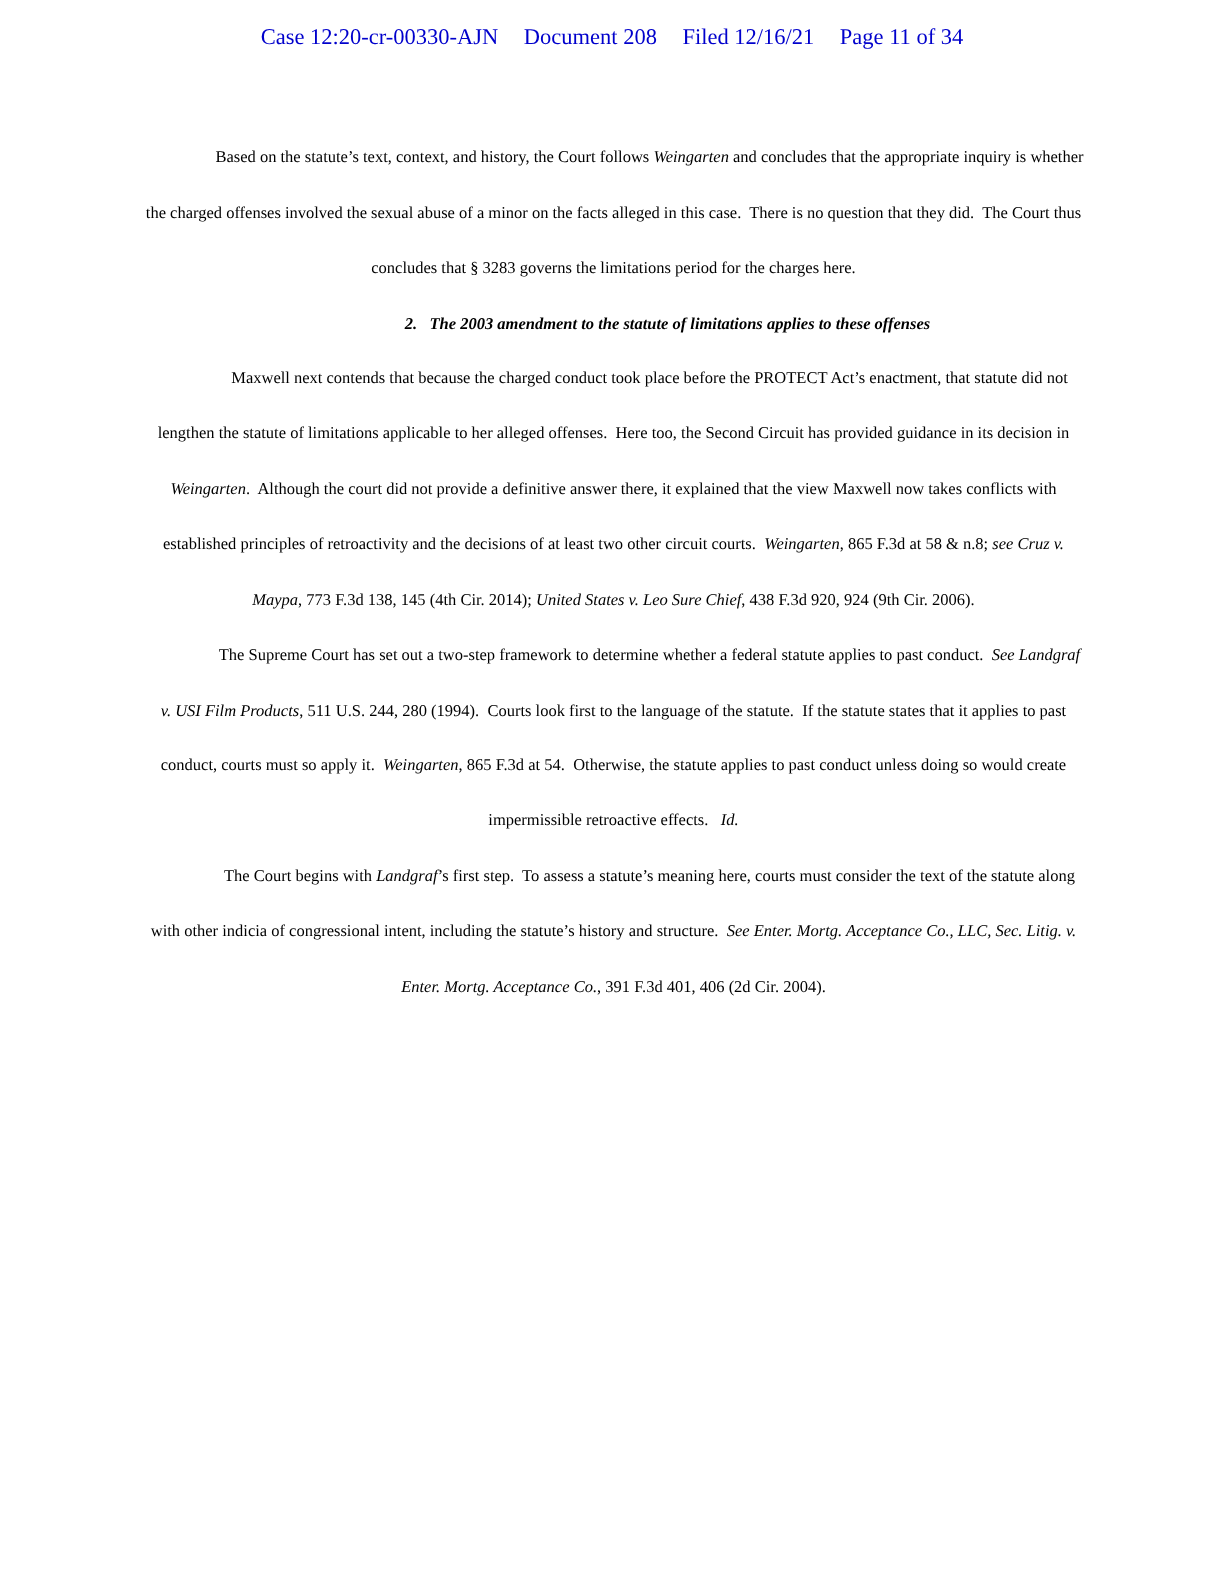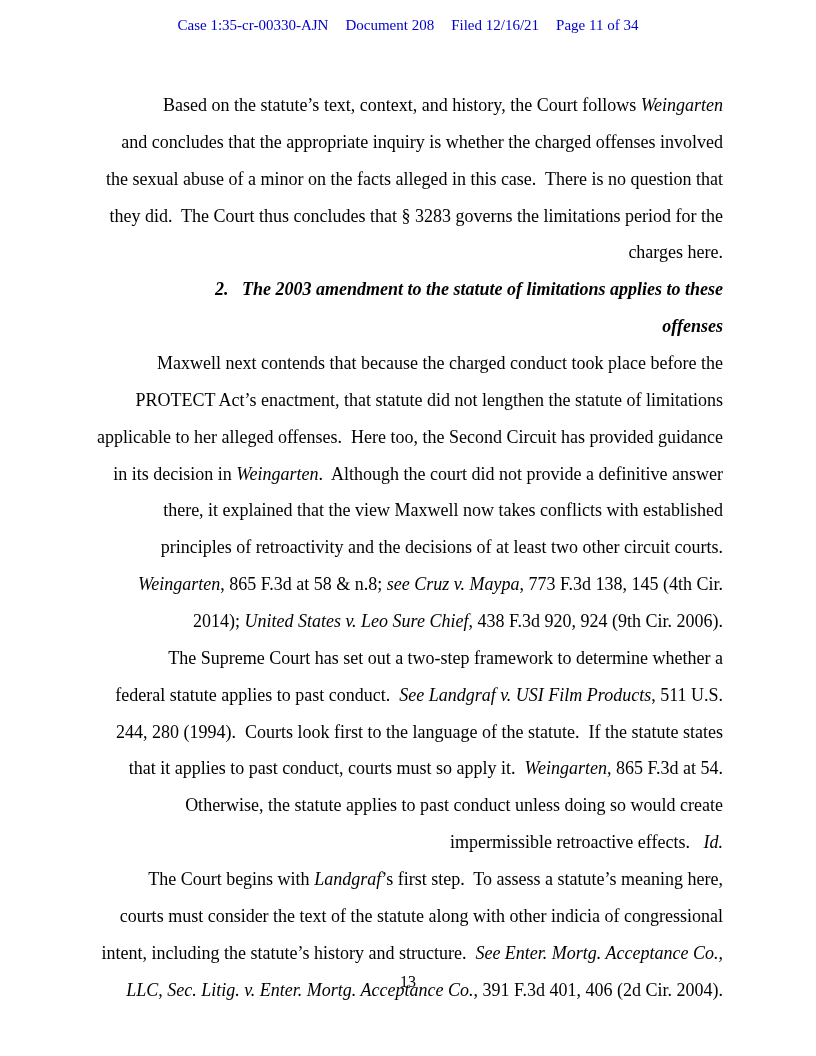--- a/index.html
+++ b/index.html
@@ -30,25 +30,25 @@
     
   }
   .content {
     position: absolute;
     top: 87px;
     left: 95px;
     width: 628px;
   }
   .content p {
     margin: 0;
-    font-size: 18px;
+    font-size: 11px;
     line-height: 36.86px;
     text-indent: 48px;
     white-space: pre-wrap;
-    text-align: right;
+    text-align: center;
   }
   .content p.heading {
     font-weight: bold;
     text-indent: 72px;
     font-style: italic;
   }
   .content .it { font-style: italic; }
   .content .bd { font-weight: bold; }
   .page-footer {
     position: absolute;
@@ -59,29 +59,28 @@
     font-size: 16px;
     line-height: 20px;
   }
 </style>
 </head>
 <body>
 
 <div class="page">
 
   <div class="stamp" style="color: rgb(0, 0, 204);">
-    <span>Case 1:35-cr-00330-AJN</span>
+    <span>Case 12:20-cr-00330-AJN</span>
     <span>Document 208</span>
     <span>Filed 12/16/21</span>
     <span>Page 11 of 34</span>
   </div>
 
   <div class="content">
       <p class="body"><span>Based on the statute’s text, context, and history, the Court follows </span><span class="it">Weingarten</span><span> and concludes that the appropriate inquiry is whether the charged offenses involved the sexual abuse of a minor on the facts alleged in this case.  There is no question that they did.  The Court thus concludes that § 3283 governs the limitations period for the charges here.</span></p>
       <p class="heading"><span class="bd">2.   The 2003 amendment to the statute of limitations applies to these offenses</span></p>
       <p class="body"><span>Maxwell next contends that because the charged conduct took place before the PROTECT Act’s enactment, that statute did not lengthen the statute of limitations applicable to her alleged offenses.  Here too, the Second Circuit has provided guidance in its decision in </span><span class="it">Weingarten</span><span>.  Although the court did not provide a definitive answer there, it explained that the view Maxwell now takes conflicts with established principles of retroactivity and the decisions of at least two other circuit courts.  </span><span class="it">Weingarten</span><span>, 865 F.3d at 58 &amp; n.8; </span><span class="it">see Cruz v. Maypa</span><span>, 773 F.3d 138, 145 (4th Cir. 2014); </span><span class="it">United States v. Leo Sure Chief</span><span>, 438 F.3d 920, 924 (9th Cir. 2006).</span></p>
       <p class="body"><span>The Supreme Court has set out a two-step framework to determine whether a federal statute applies to past conduct.  </span><span class="it">See Landgraf v. USI Film Products</span><span>, 511 U.S. 244, 280 (1994).  Courts look first to the language of the statute.  If the statute states that it applies to past conduct, courts must so apply it.  </span><span class="it">Weingarten</span><span>, 865 F.3d at 54.  Otherwise, the statute applies to past conduct unless doing so would create impermissible retroactive effects.   </span><span class="it">Id.</span></p>
       <p class="body"><span>The Court begins with </span><span class="it">Landgraf</span><span>’s first step.  To assess a statute’s meaning here, courts must consider the text of the statute along with other indicia of congressional intent, including the statute’s history and structure.  </span><span class="it">See Enter. Mortg. Acceptance Co., LLC, Sec. Litig. v. Enter. Mortg. Acceptance Co.</span><span>, 391 F.3d 401, 406 (2d Cir. 2004).</span></p>
     </div>
 
-  <div class="page-footer">13</div>
 
 </div>
 
 </body></html>

